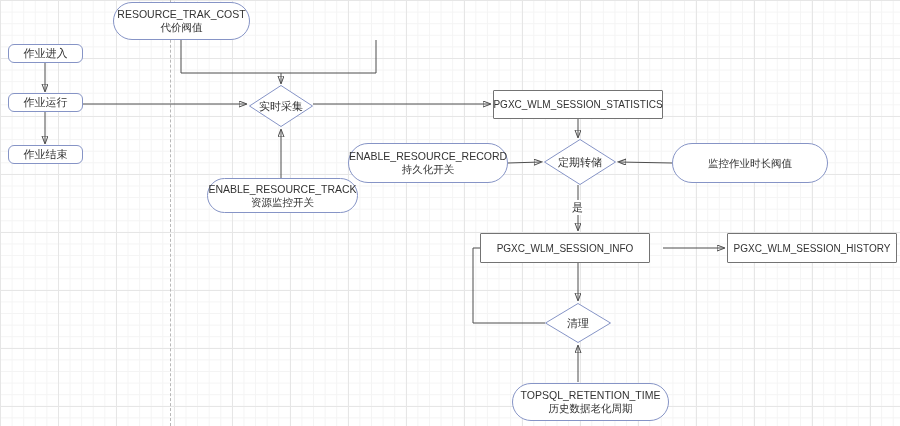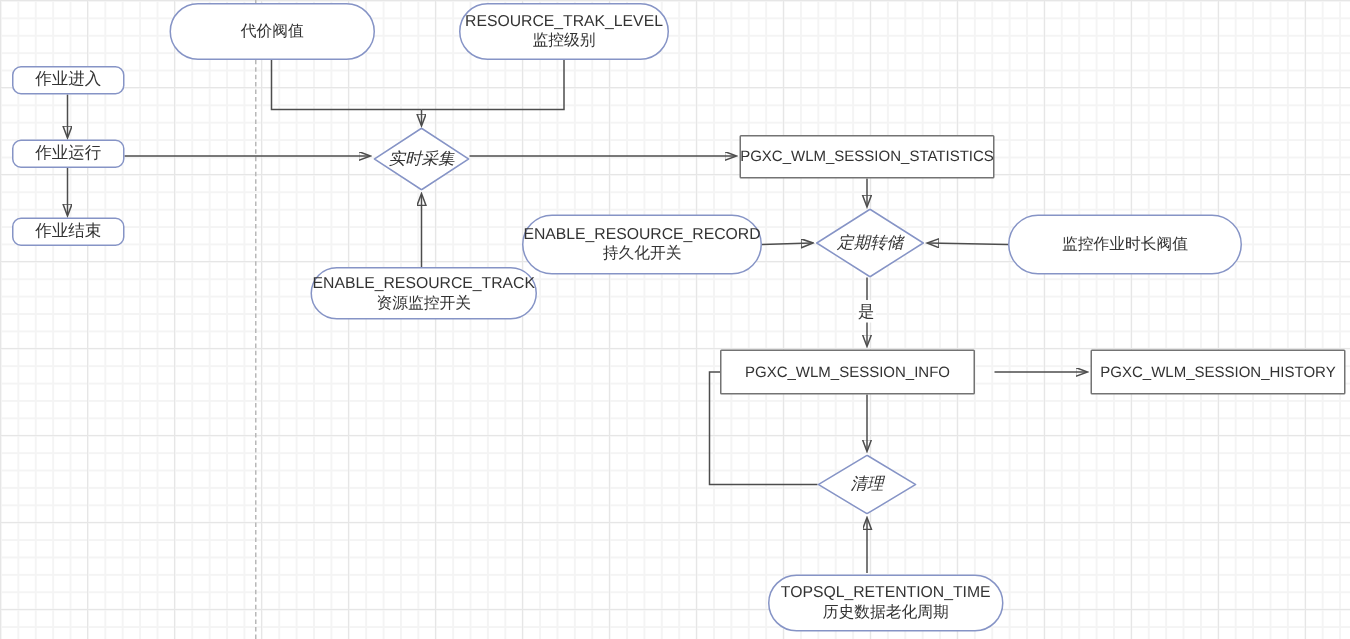--- a/index.html
+++ b/index.html
@@ -17,21 +17,21 @@
   .edges{position:absolute;left:0;top:0;width:900px;height:426px;}
   .edges path{fill:none;stroke:#4d4d4d;stroke-width:1;}
   .node{position:absolute;display:flex;flex-direction:column;align-items:center;justify-content:center;
         box-sizing:border-box;background:#fff;color:#333;text-align:center;line-height:13px;}
   .rounded{border:1px solid #8694c6;border-radius:6px;font-size:11px;}
   .stadium{border:1px solid #8694c6;border-radius:20px;font-size:10.5px;}
   .rect{border:1px solid #737373;border-radius:1px;font-size:10px;white-space:nowrap;}
   .diamond{background:transparent;}
   .diamond svg{position:absolute;left:0;top:0;width:100%;height:100%;}
   .diamond polygon{fill:#ffffff;stroke:#8694c6;stroke-width:1;}
-  .diamond .lbl{position:relative;font-size:11px;color:#333;font-style:italic;}
+  .diamond .lbl{position:relative;font-size:11px;color:#333;}
   .edge-label{position:absolute;font-size:11px;color:#333;background:#fff;padding:0 1px;}
   .l2{display:block;}
 </style>
 </head>
 <body>
 
 <div class="canvas">
 
   <div class="page-break"></div>
 
@@ -63,25 +63,22 @@
     <span>作业进入</span>
   </div>
   <div class="node rounded" style="left:8px;top:93px;width:75px;height:19px;">
     <span>作业运行</span>
   </div>
   <div class="node rounded" style="left:8px;top:145px;width:75px;height:19px;">
     <span>作业结束</span>
   </div>
 
   <div class="node stadium" style="left:113px;top:2px;width:137px;height:38px;">
+    <span class="l2">RESOURCE_TRAK_COST</span>
     <span class="l2">代价阀值</span>
-  </div>
-  <div class="node stadium" style="left:306px;top:2px;width:140px;height:38px;">
-    <span class="l2">RESOURCE_TRAK_LEVEL</span>
-    <span class="l2">监控级别</span>
   </div>
 
   <div class="node diamond" style="left:249px;top:85px;width:64px;height:42px;">
     <svg viewBox="0 0 64 42" preserveAspectRatio="none">
         <polygon points="32,0.5 63.5,21 32,41.5 0.5,21"></polygon>
       </svg>
     <span class="lbl">实时采集</span>
   </div>
 
   <div class="node rect" style="left:493px;top:90px;width:170px;height:29px;">

